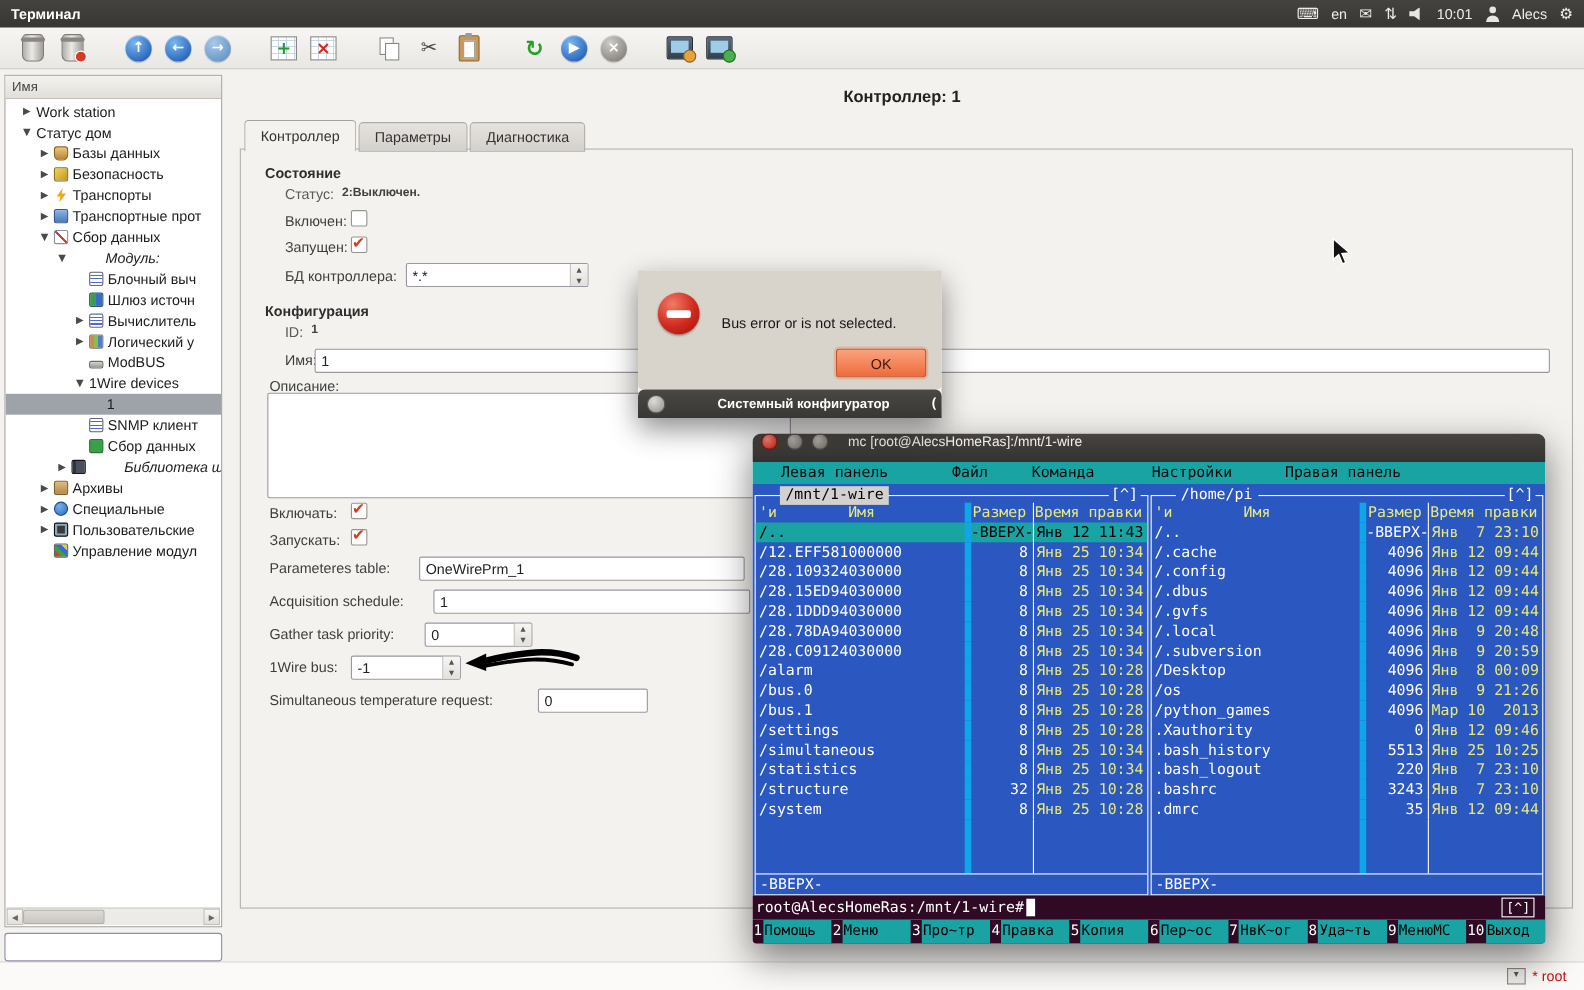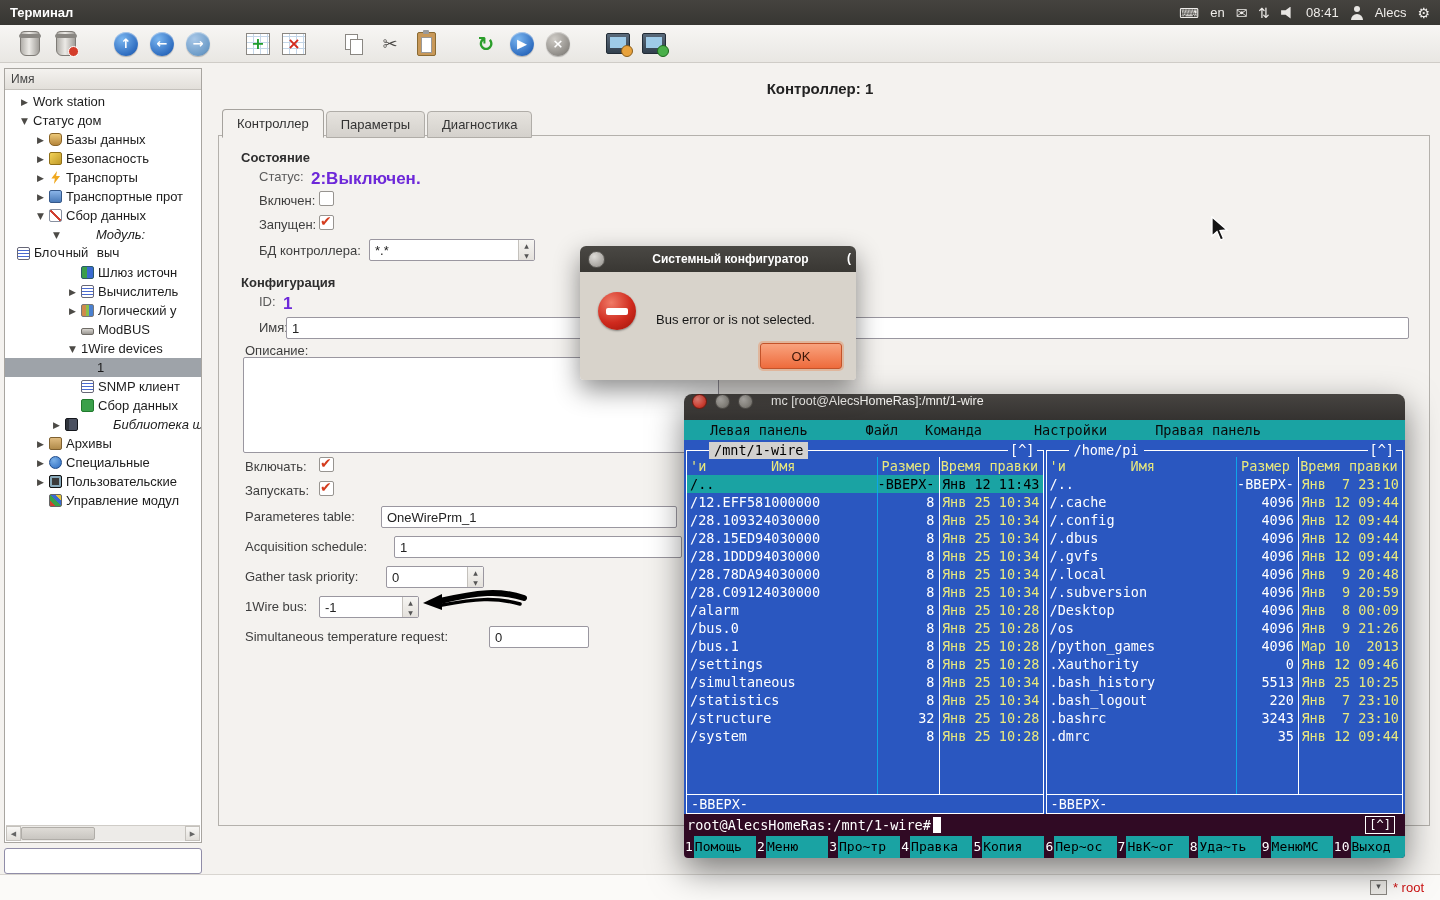--- a/index.html
+++ b/index.html
@@ -77,21 +77,21 @@
 
   
   #content-title{position:absolute;left:210px;right:10px;top:80px;text-align:center;font-size:15px;font-weight:bold;color:#222;z-index:2;}
   #tabs{position:absolute;left:222px;top:109px;display:flex;align-items:flex-end;z-index:3;}
   .tab{height:25px;line-height:25px;padding:0 14px;font-size:13px;color:#333;background:linear-gradient(#e6e3de,#d4d1cc);border:1px solid #b0ada8;border-radius:4px 4px 0 0;margin-right:2px;}
   .tab.active{height:27px;line-height:27px;background:#f4f2ef;border-color:#a5a29d;border-bottom:1px solid #f4f2ef;font-weight:normal;}
   #formpanel{position:absolute;left:218px;top:135px;width:1212px;height:691px;border:1px solid #b4b1ac;box-sizing:border-box;background:#f4f2ef;z-index:2;}
   .fsec{position:absolute;font-size:13px;font-weight:bold;color:#2e2e2e;}
   .flab{position:absolute;font-size:13px;color:#3e3e3e;white-space:nowrap;}
   .flab.dim{color:#5a5a5a;}
-  .fval{position:absolute;font-size:17px;color:#6d28d9;}
+  .fval{position:absolute;font-size:11px;color:#404040;}
   .fval.b{font-weight:bold;}
   .cb{position:absolute;width:15px;height:15px;background:#fff;border:1px solid #979490;border-radius:2px;box-sizing:border-box;}
   .cb.on::after{content:"✔";position:absolute;left:0px;top:-3px;font-size:14px;font-weight:bold;color:#d43c1e;font-family:"DejaVu Sans",sans-serif;}
   .tinput{position:absolute;height:22px;background:#fff;border:1px solid #9a97a0;border-radius:2px;box-sizing:border-box;font-size:13px;color:#222;padding:0 5px;font-family:"Liberation Sans",sans-serif;}
   .spinbox{position:absolute;height:22px;background:#fff;border:1px solid #9a97a0;border-radius:2px;box-sizing:border-box;display:flex;align-items:center;}
   .spin-val{flex:1;font-size:13px;color:#222;padding-left:5px;}
   .spin-btns{width:15px;height:100%;border-left:1px solid #c4c1bc;display:flex;flex-direction:column;background:linear-gradient(#f6f5f2,#e4e1dc);}
   .spin-btns span{flex:1;font-size:6px;color:#555;display:flex;align-items:center;justify-content:center;font-family:"DejaVu Sans",sans-serif;}
   .txtarea{position:absolute;background:#fff;border:1px solid #9a97a0;border-radius:2px;box-sizing:border-box;resize:none;font-size:13px;font-family:"Liberation Sans",sans-serif;}
 
@@ -110,37 +110,37 @@
   
   #mc{position:absolute;left:684px;top:394px;width:721px;height:464px;z-index:20;display:flex;flex-direction:column;border-radius:8px 8px 4px 4px;overflow:hidden;box-shadow:0 12px 34px rgba(0,0,0,.5);font-family:"DejaVu Sans Mono",monospace;}
   #mc-titlebar{height:26px;flex:none;background:linear-gradient(#474441,#343230);display:flex;align-items:flex-start;position:relative;}
   .tl{width:13px;height:13px;border-radius:50%;margin-left:8px;flex:none;}
   .tl.red{background:radial-gradient(circle at 35% 30%,#f0887e,#d84437 60%,#9e2318);border:1px solid #7e1a10;}
   .tl.gry{background:radial-gradient(circle at 35% 30%,#b6b3ae,#8a8781 60%,#6a6762);border:1px solid #55524e;}
   #mc-title{margin-left:18px;color:#f0efec;font-size:12.5px;font-family:"Liberation Sans",sans-serif;}
   #mc-menubar{height:20px;flex:none;background:var(--mc-teal,#1aa3a3);color:#0a0a0a;font-size:13.5px;line-height:20px;display:flex;white-space:pre;}
   #mc-menubar span:nth-child(1){margin-left:26px;}
   #mc-menubar span:nth-child(2){margin-left:58px;}
-  #mc-menubar span:nth-child(3){margin-left:27px;}
+  #mc-menubar span:nth-child(3){margin-left:40px;}
   #mc-menubar span:nth-child(4){margin-left:52px;}
   #mc-menubar span:nth-child(5){margin-left:48px;}
   #mc-mid{flex:1;background:var(--mc-blue,#2a57c0);padding:2px 2px 0 2px;display:flex;flex-direction:column;min-height:0;}
   #mc-panels{flex:1;display:flex;gap:2px;min-height:0;}
   .mc-panel{flex:1;border:1px solid #fff;position:relative;display:flex;flex-direction:column;min-width:0;margin-top:8px;}
   .mc-path{position:absolute;top:-9px;left:22px;padding:0 5px;font-size:13.5px;line-height:17px;z-index:2;}
   .mc-path.active{background:#d2d1cf;color:#000;}
   .mc-path.plain{background:var(--mc-blue,#2a57c0);color:#fff;}
   .mc-corner{position:absolute;top:-9px;right:6px;padding:0 2px;font-size:13.5px;line-height:17px;color:#fff;background:var(--mc-blue,#2a57c0);z-index:2;}
   .mc-hdr,.mc-row{display:grid;grid-template-columns:1fr 62px 104px;height:18px;line-height:18px;font-size:13.5px;white-space:pre;}
   .mc-hdr{color:var(--mc-yellow,#e9e97d);margin-top:6px;}
   .mc-hdr .c1,.mc-hdr .c2{text-align:center;}
   .hname{position:relative;text-align:center;}
   .hname i{position:absolute;left:3px;font-style:normal;}
   .c0{padding-left:3px;overflow:hidden;color:#fff;}
-  .c1{border-left:1px solid #0ea5e9;text-align:right;padding-right:4px;color:#fff;overflow:hidden;}
+  .c1{border-left:6px solid #0ea5e9;text-align:right;padding-right:4px;color:#fff;overflow:hidden;}
   .c2{border-left:1px solid #fff;text-align:right;padding-right:3px;color:var(--mc-yellow,#e9e97d);overflow:hidden;}
   .mc-hdr .c0,.mc-hdr .c1{color:var(--mc-yellow,#e9e97d);}
   .mc-row.cursor{background:var(--mc-teal,#1aa3a3);}
   .mc-row.cursor .c0,.mc-row.cursor .c1,.mc-row.cursor .c2{color:#000;}
   .mc-row.spacer{flex:1;height:auto;min-height:8px;}
   .mc-sep{border-top:1px solid #fff;flex:none;}
   .mc-status{height:18px;line-height:18px;font-size:13.5px;color:#fff;padding-left:4px;flex:none;white-space:pre;}
   #mc-usage{height:18px;line-height:18px;flex:none;text-align:right;color:#fff;font-size:13.5px;padding-right:14px;white-space:pre;}
   #mc-hint{height:18px;line-height:18px;flex:none;background:var(--term-bg,#300a24);color:#efe9ec;font-size:13px;padding-left:3px;white-space:pre;overflow:hidden;}
   #mc-prompt{height:22px;line-height:22px;flex:none;background:var(--term-bg,#300a24);color:#fff;font-size:13.5px;padding-left:3px;display:flex;align-items:center;position:relative;white-space:pre;}
@@ -166,21 +166,21 @@
 <div id="screen">
 
   <div id="toppanel">
     <span id="tp-title">Терминал</span>
     <div id="tp-right">
         <span class="tp-item  gly gf">⌨</span>
         <span class="tp-item ">en</span>
         <span class="tp-item  gly gf">✉</span>
         <span class="tp-item  gly gf">⇅</span>
         <span class="tp-item spk"></span>
-        <span class="tp-item ">08:41</span>
+        <span class="tp-item ">10:01</span>
         <span class="tp-item person"></span>
         <span class="tp-item ">Alecs</span>
         <span class="tp-item  gly gf">⚙</span>
       </div>
   </div>
 
   <div id="toolbar">
       <span class="tool-btn">
         <i class="ic-jar" style="font-style: normal;"></i>
       </span>
@@ -261,21 +261,21 @@
         </div>
         <div class="tree-row" style="padding-left: 32px;">
           <span class="tri">▼</span>
           <span class="ti ti-chart"></span>
           <span class="tree-label">Сбор данных</span>
         </div>
         <div class="tree-row italic" style="padding-left: 48px;">
           <span class="tri">▼</span>
           <span class="tree-label">Модуль:</span>
         </div>
-        <div class="tree-row" style=" font-family: Liberation Mono, monospace;">
+        <div class="tree-row" style="padding-left: 64px;">
           <span class="tri"></span>
           <span class="ti ti-list"></span>
           <span class="tree-label">Блочный выч</span>
         </div>
         <div class="tree-row" style="padding-left: 64px;">
           <span class="tri"></span>
           <span class="ti ti-gw"></span>
           <span class="tree-label">Шлюз источн</span>
         </div>
         <div class="tree-row" style="padding-left: 64px;">
@@ -416,29 +416,29 @@
     <input class="tinput" style="left: 270px; top: 490px; width: 100px;" value="0">
   </div>
 
   <svg id="scribble" width="110" height="30" viewBox="0 0 110 30">
     <path d="M104,12 C80,4 58,6 20,15" stroke="#000" stroke-width="6" fill="none" stroke-linecap="round"></path>
     <path d="M100,18 C75,11 55,13 22,19" stroke="#000" stroke-width="3.5" fill="none" stroke-linecap="round"></path>
     <polygon points="3,17 22,8 22,24" fill="#000"></polygon>
   </svg>
 
   <div id="dialog">
+    <div id="dlg-body">
+      <span id="dlg-icon"></span>
+      <span id="dlg-msg">Bus error or is not selected.</span>
+      <div id="dlg-ok">OK</div>
+    </div>
     <div id="dlg-titlebar">
       <span id="dlg-close"></span>
       <span id="dlg-title">Системный конфигуратор</span>
       <span class="dlg-paren">(</span>
-    </div>
-    <div id="dlg-body">
-      <span id="dlg-icon"></span>
-      <span id="dlg-msg">Bus error or is not selected.</span>
-      <div id="dlg-ok">OK</div>
     </div>
   </div>
 
   <div id="mc">
     <div id="mc-titlebar">
       <span class="tl red"></span>
       <span class="tl gry"></span>
       <span class="tl gry"></span>
       <span id="mc-title">mc [root@AlecsHomeRas]:/mnt/1-wire</span>
     </div>

